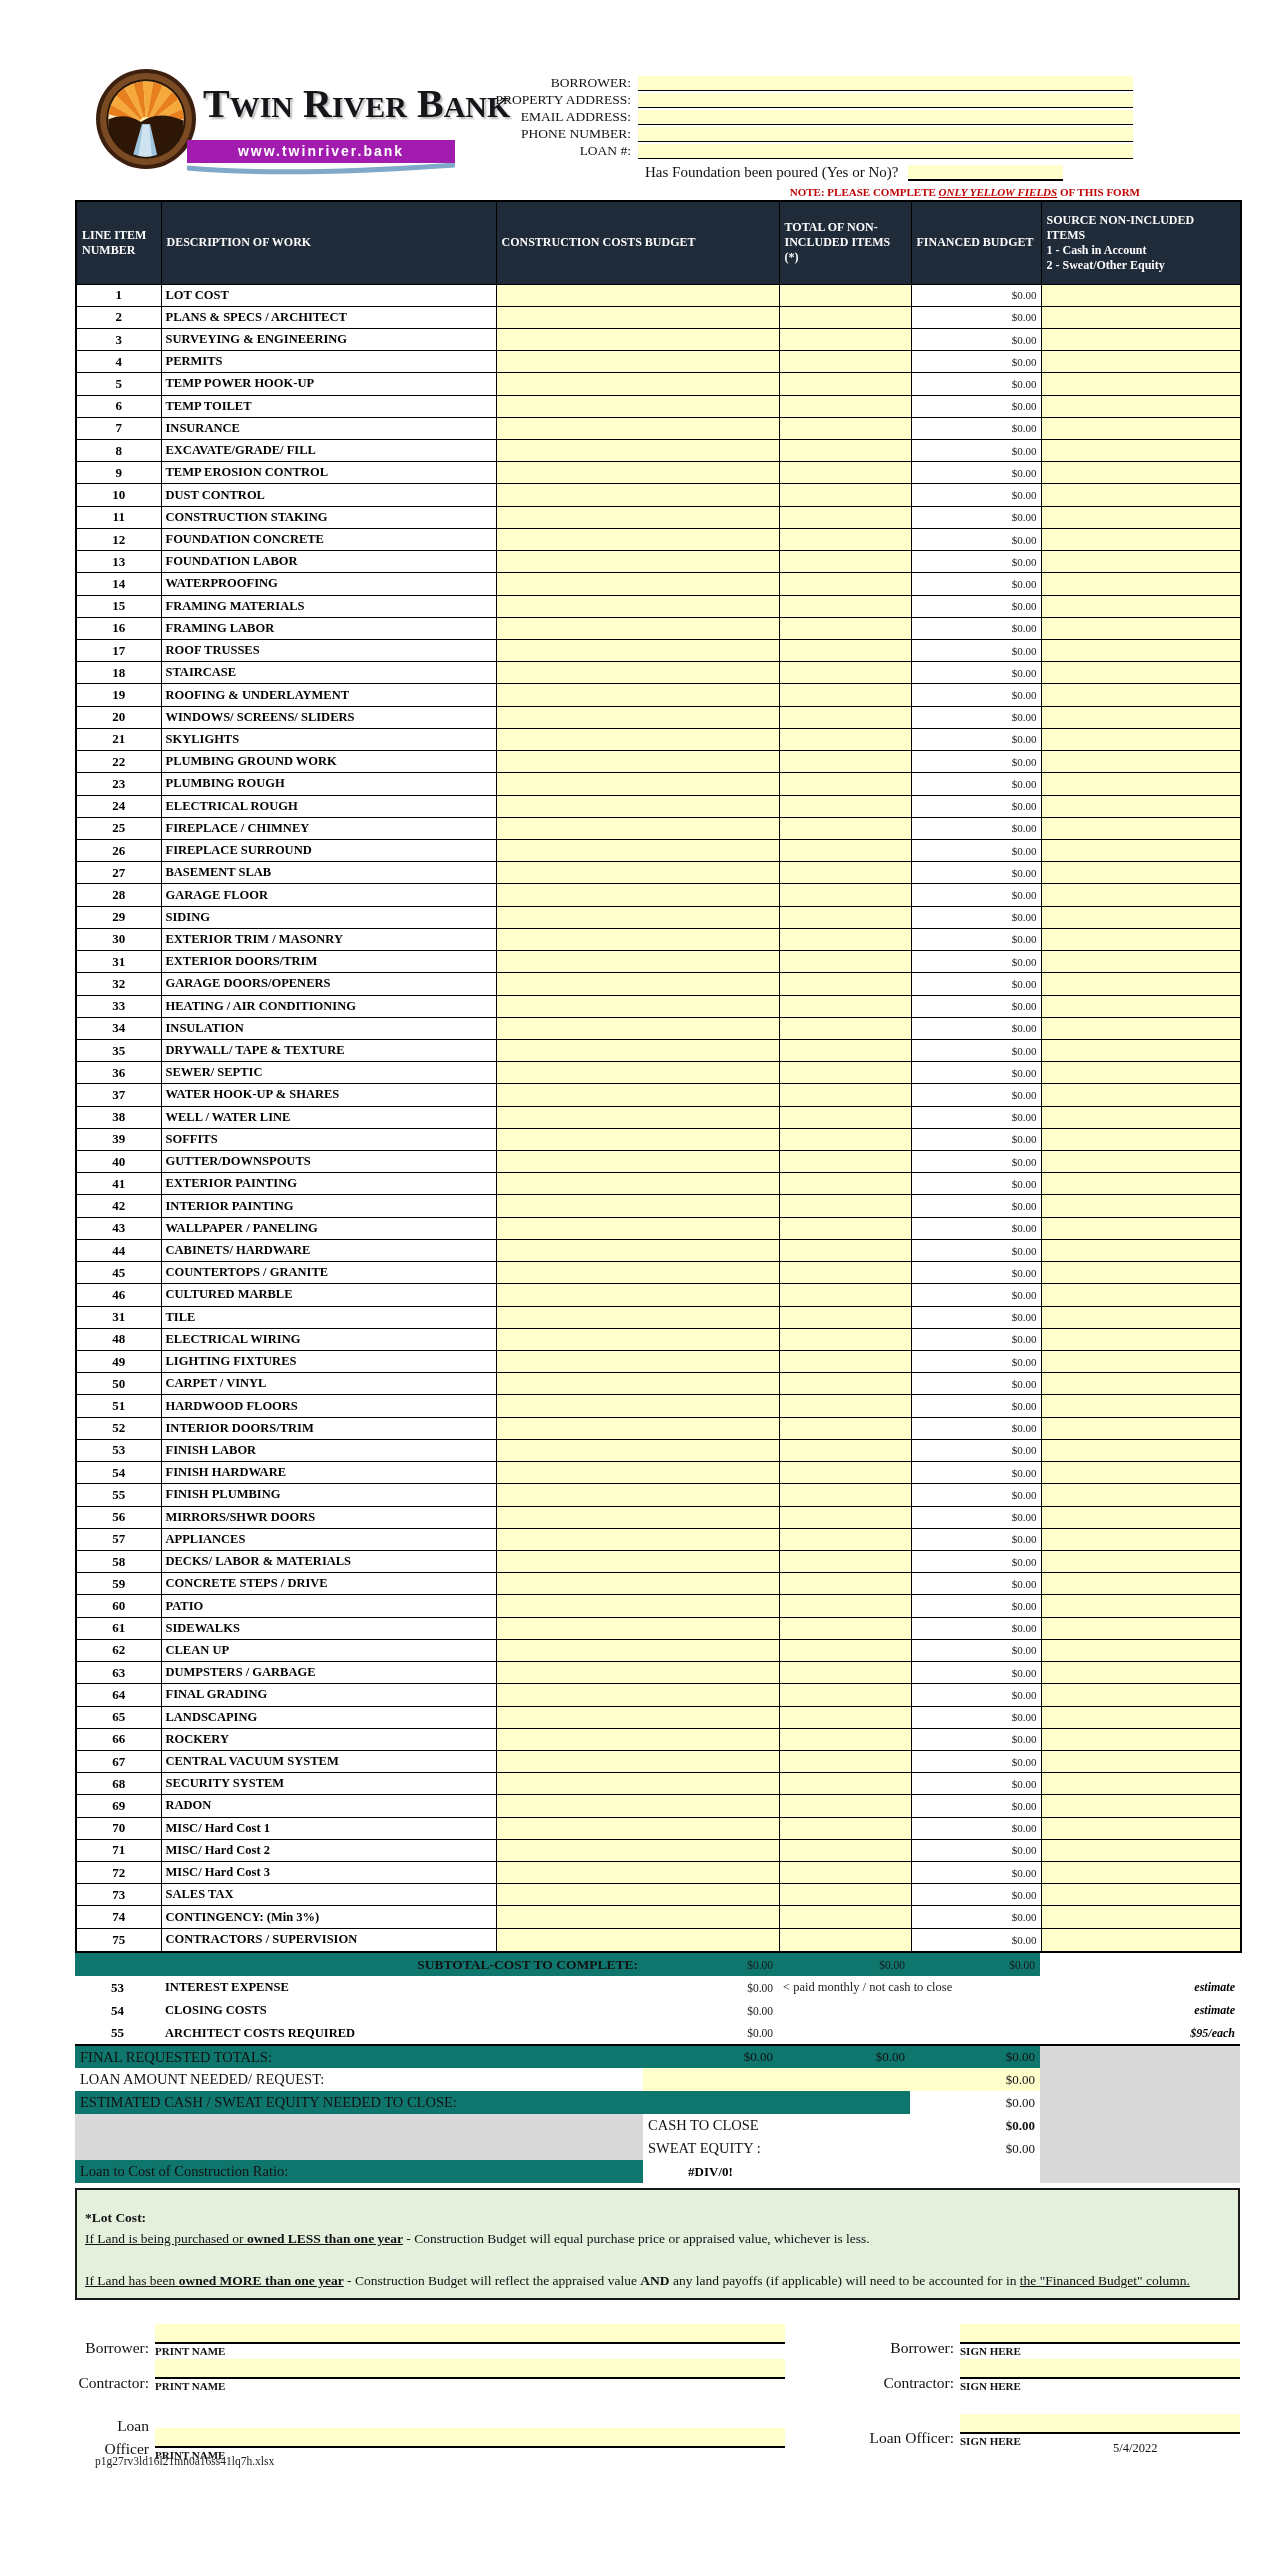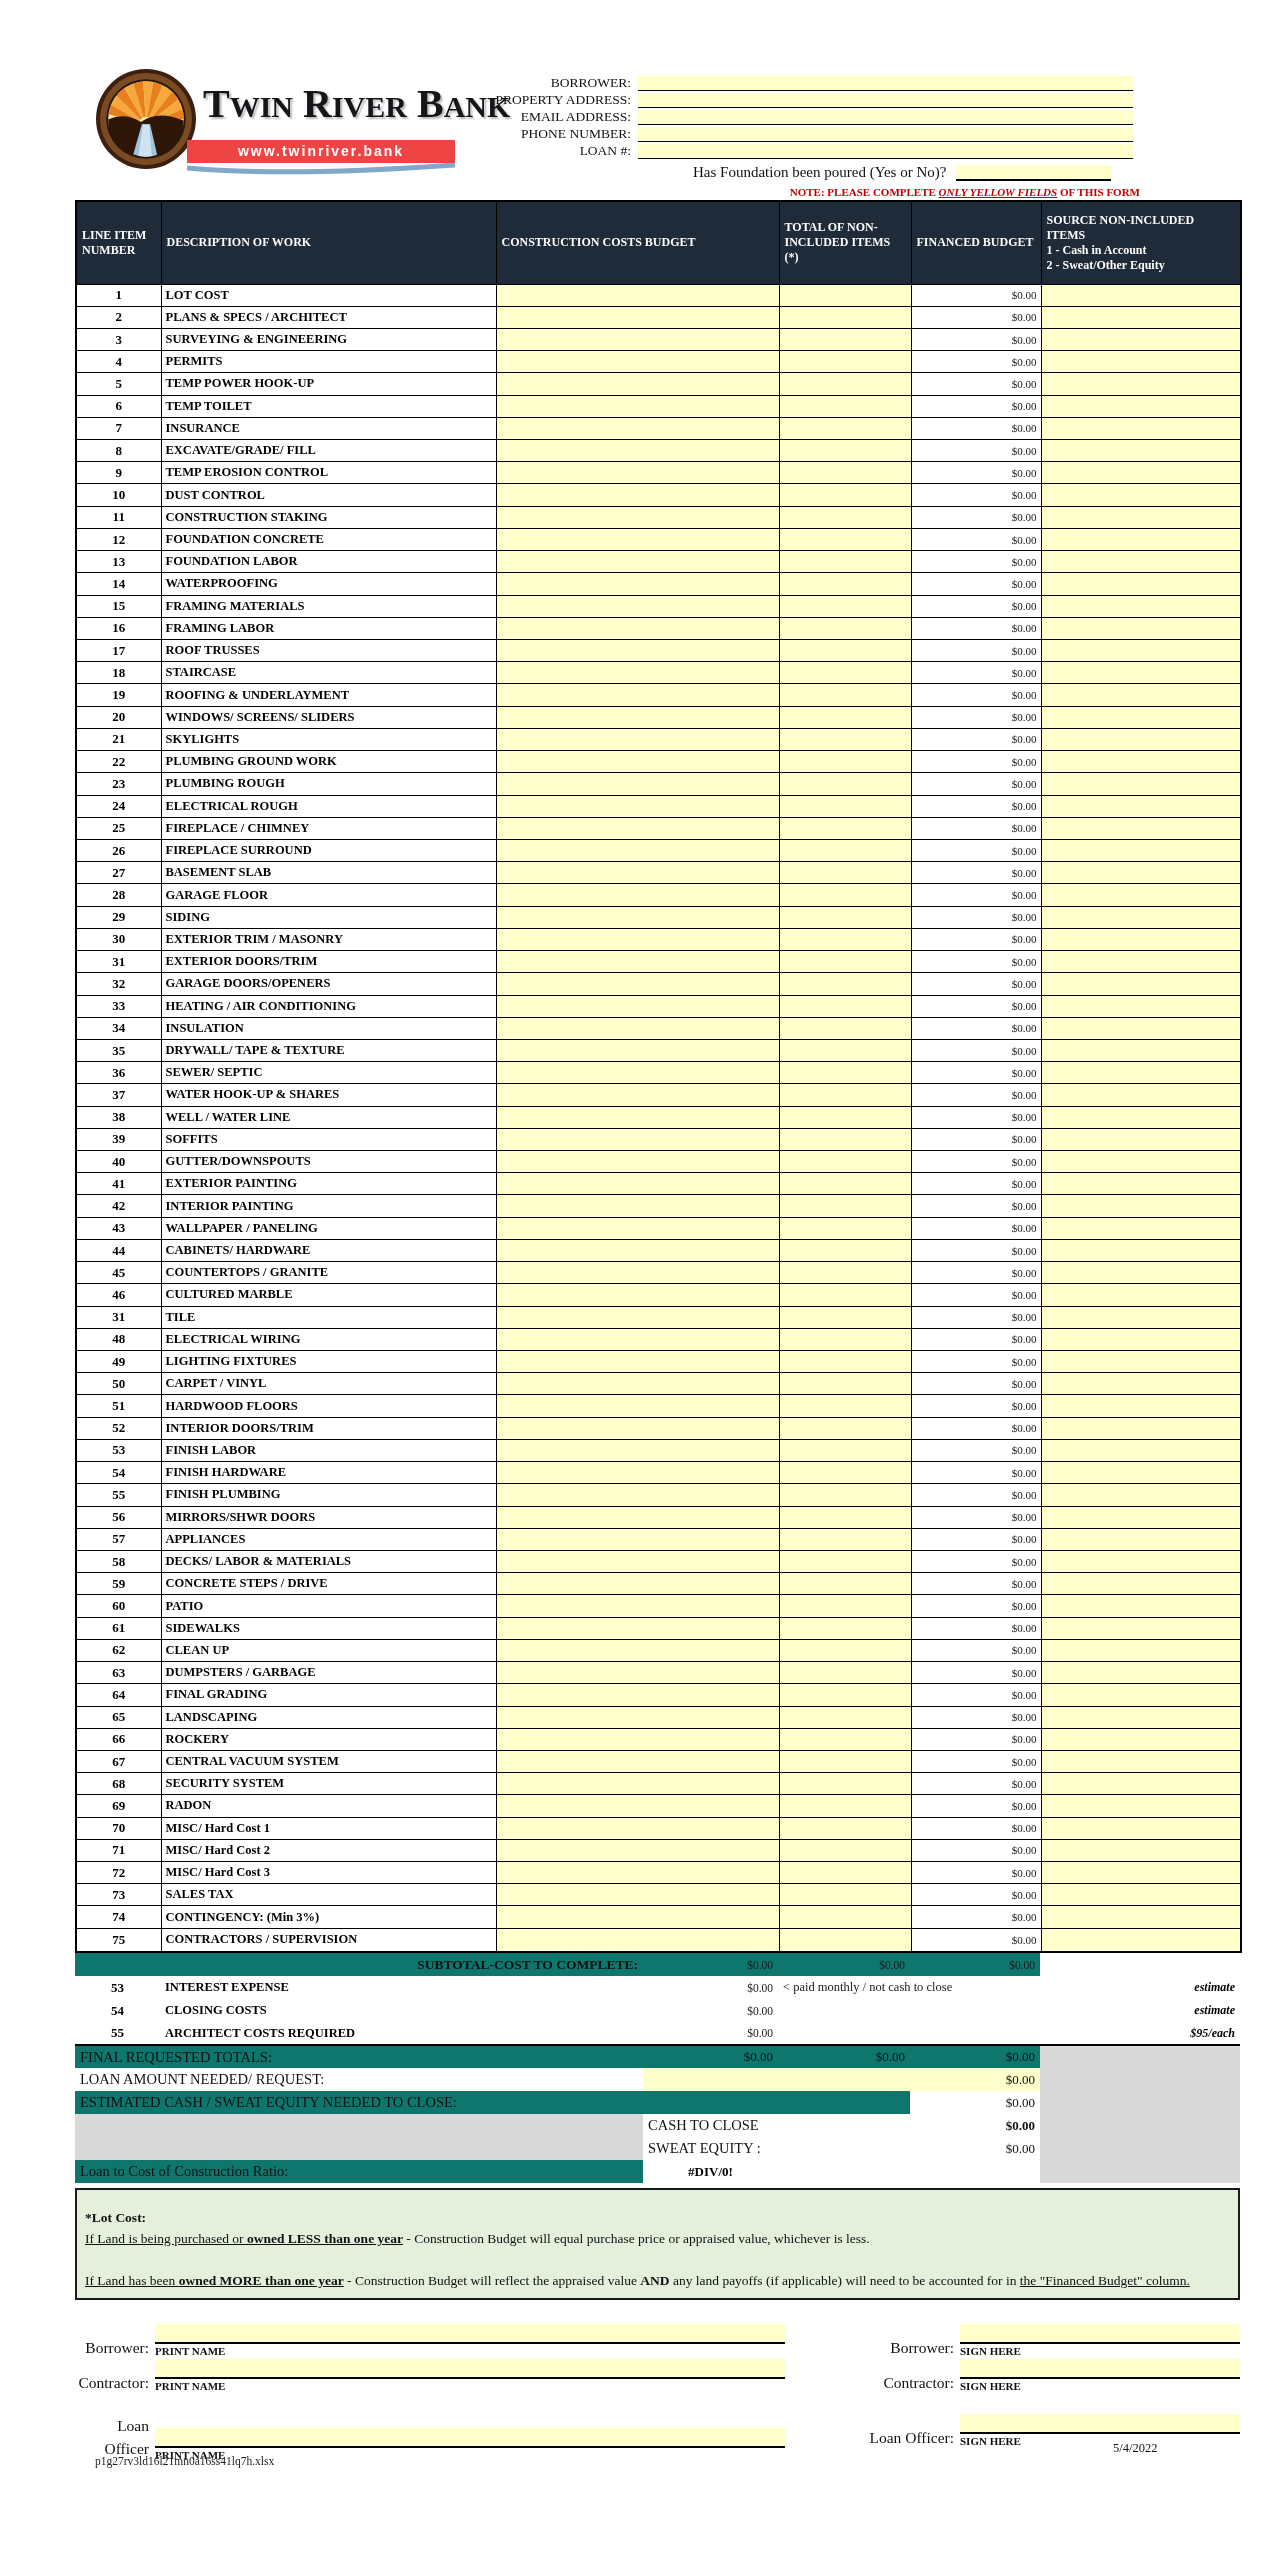--- a/index.html
+++ b/index.html
@@ -9,28 +9,28 @@
   }
   
   .top-header { position:relative; height:200px; }
   .logo-wrap { position:absolute; left:95px; top:68px; width:370px; height:110px; }
   .logo-emblem { position:absolute; left:0; top:0; width:102px; height:102px; }
   .logo-text { position:absolute; left:108px; top:12px; white-space:nowrap;
     font-family:"Liberation Serif", serif; font-weight:bold; color:#15151a;
     font-size:40px; letter-spacing:0px; text-shadow:2px 2px 2px #b9b9b9; }
   .logo-text .sc { font-size:30px; }
   .logo-bar { position:absolute; left:92px; top:72px; width:268px; height:23px;
-    background:#ef4444; color:#fff; font-family:"Liberation Sans", sans-serif;
+    background:#a21caf; color:#fff; font-family:"Liberation Sans", sans-serif;
     font-weight:bold; font-size:14px; letter-spacing:2px; text-align:center; line-height:23px; }
   .logo-swoosh { position:absolute; left:92px; top:95px; width:268px; height:14px; }
   .header-fields { position:absolute; left:420px; top:74px; width:722px; }
   .hf-row { display:flex; align-items:flex-end; height:17px; }
   .hf-label { width:218px; text-align:right; padding-right:7px; font-size:13.5px; color:#111; }
   .hf-input { width:495px; height:15px; background:#FFFFCC; border-bottom:1px solid #000; }
-  .foundation-row { position:absolute; left:645px; top:164px; display:flex; align-items:flex-end;margin-left:48px; }
+  .foundation-row { position:absolute; left:645px; top:164px; display:flex; align-items:flex-end; }
   .foundation-q { font-size:15px; color:#111; padding-right:10px; }
   .foundation-input { width:155px; height:16px; background:#FFFFCC; border-bottom:2px solid #000; }
   .note-line { position:absolute; left:645px; top:186px; width:495px; text-align:right;
     color:#C00000; font-size:11px; font-weight:bold; }
   .note-line .em { font-style:italic; text-decoration:underline; }
   
   table { border-collapse:collapse; table-layout:fixed; }
   .t-main { margin-left:75px; width:1165px; height:1753px; border:2px solid #000; }
   .t-main th { background:#202B39; color:#fdfdfd; border:1px solid #000; font-weight:bold;
     font-size:12px; text-align:left; vertical-align:middle; padding:2px 5px; line-height:1.25; }

